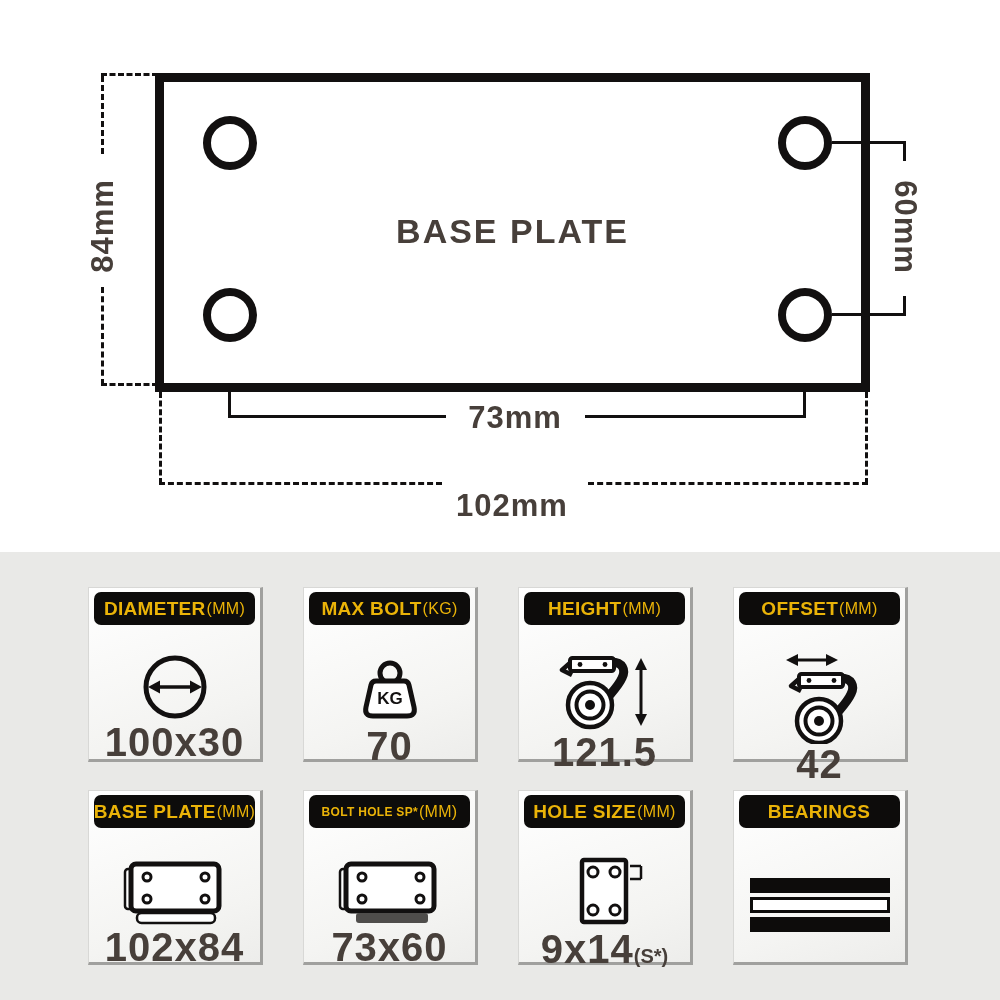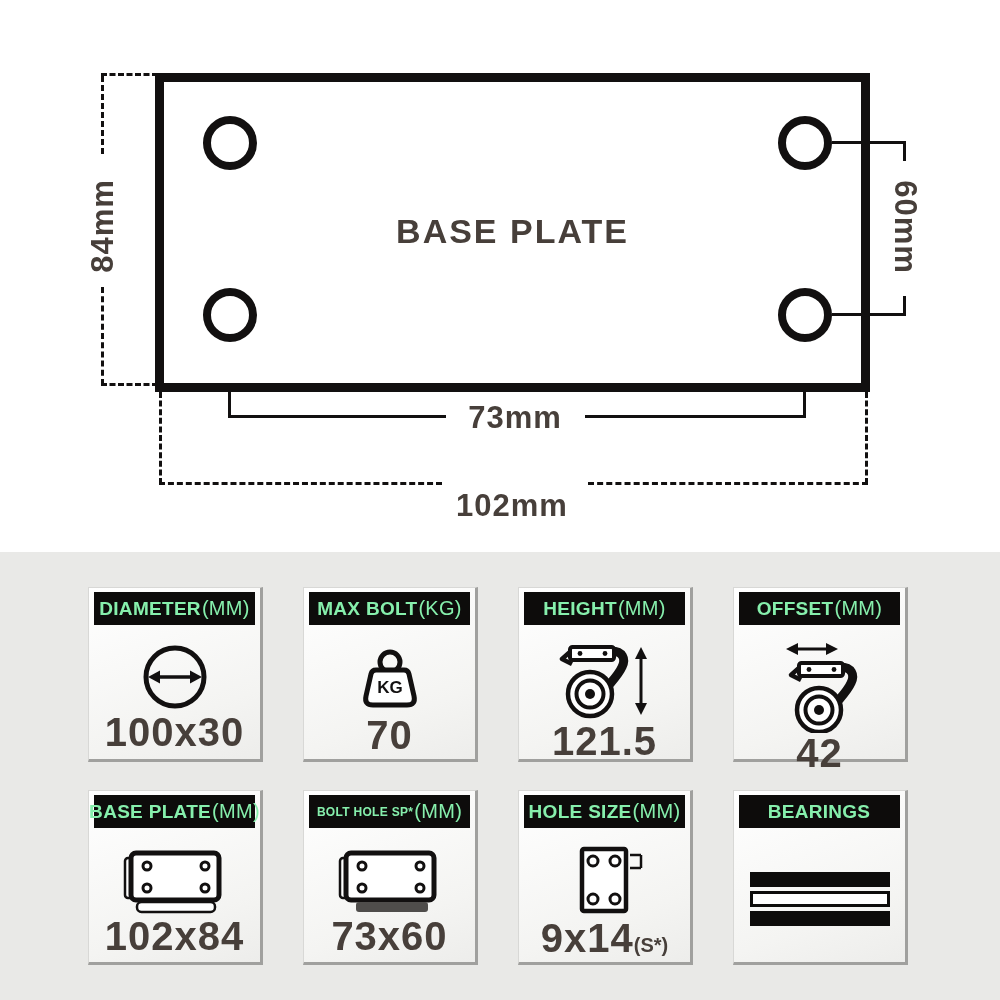--- a/index.html
+++ b/index.html
@@ -57,30 +57,30 @@
     width:175px; height:175px;
     background:linear-gradient(160deg, #ffffff 0%, #f4f4f2 70%, #ededeb 100%);
     border-top:1px solid #d8d8d6;
     border-left:1px solid #d8d8d6;
     border-right:3px solid #a0a09e;
     border-bottom:3px solid #a0a09e;
     padding:4px 5px 6px 5px;
     display:flex; flex-direction:column;
   }
   .card-header {
-    background:#0d0c0b; color:#86efac; height:33px; flex:0 0 33px;
+    background:#0d0c0b; color:#eab308; height:33px; flex:0 0 33px;
     display:flex; align-items:center; justify-content:center;
-    white-space:nowrap; letter-spacing:0.3px;
+    white-space:nowrap; letter-spacing:0.3px;border-radius:7px;
   }
   .card-title { font-weight:800; font-size:19px; }
   .card-header.small .card-title { font-size:12px; }
-  .card-unit { font-weight:400; font-size:20px; margin-left:1px; }
+  .card-unit { font-weight:400; font-size:16px; margin-left:1px; }
   .card-body {
     flex:1 1 auto; display:flex; flex-direction:column;
-    align-items:center; justify-content:space-evenly; padding-top:16px;
+    align-items:center; justify-content:space-evenly; padding-top:16px;margin-top:11px;
   }
   .card-icon { display:flex; align-items:center; justify-content:center; }
   .card-icon svg { display:block; }
   .card-value {
     font-size:40px; font-weight:800; color:#473f3a; line-height:1;
     letter-spacing:1px; display:flex; align-items:baseline;
   }
   .value-suffix { font-size:20px; font-weight:700; letter-spacing:0; }
   .card.no-value .card-body { justify-content:center; }
 </style>

